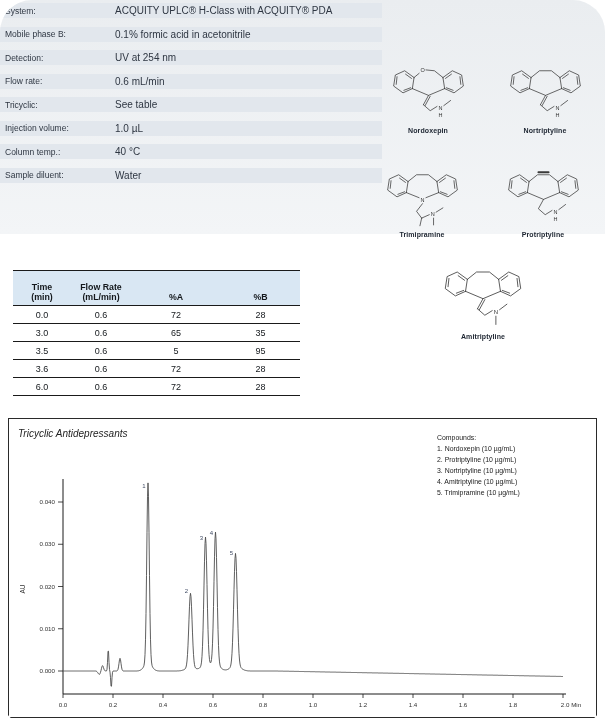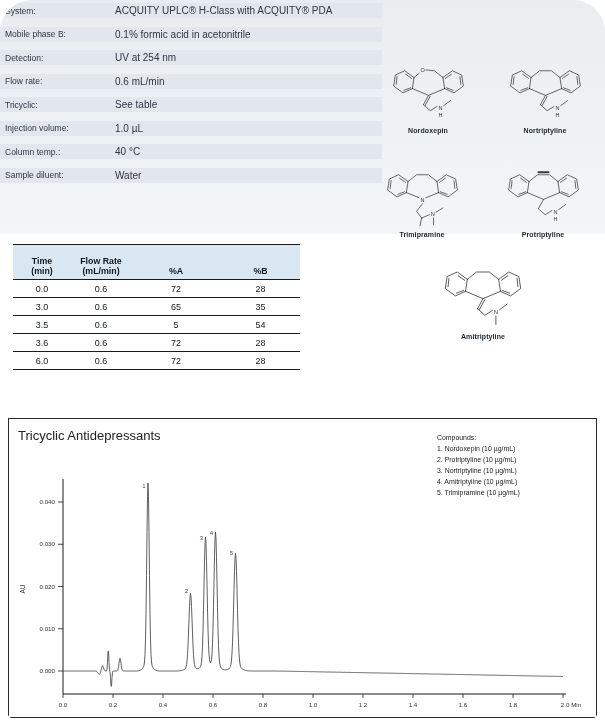--- a/index.html
+++ b/index.html
@@ -14,28 +14,28 @@
             background:#e2e7ed;padding-left:5px;}
   .cond-label{width:110px;font-size:8.5px;color:#2e3642;flex-shrink:0;}
   .cond-value{font-size:10px;color:#2e3642;white-space:nowrap;}
   
   .structure{position:absolute;width:110px;text-align:center;}
   .structure svg{display:block;margin:0 auto;}
   .structure-name{font-size:7px;font-weight:bold;color:#1c2430;margin-top:1px;letter-spacing:0.1px;}
   .struct-stroke{stroke:#3a3a3a;stroke-width:0.9;fill:none;stroke-linejoin:round;stroke-linecap:round;}
   .struct-atom{font-size:6.5px;fill:#333;text-anchor:middle;font-family:"Liberation Sans",sans-serif;}
   
-  #gradient-table{position:absolute;left:13px;top:244px;width:287px;border-collapse:collapse;table-layout:fixed;}
+  #gradient-table{position:absolute;left:13px;top:270px;width:287px;border-collapse:collapse;table-layout:fixed;}
   #gradient-table th{background:#d9e7f3;border-top:1.4px solid #1a1a1a;border-bottom:1px solid #1a1a1a;
        height:31px;vertical-align:bottom;padding:0 0 3px 0;font-size:8.8px;text-align:center;color:#14181c;}
   #gradient-table td{border-bottom:1px solid #1a1a1a;height:17px;font-size:9px;text-align:center;
        padding:0;color:#14181c;}
   
   #chrom{position:absolute;left:8px;top:418px;width:587px;height:298px;border:1px solid #2a2a2a;background:#fff;}
-  #chrom-title{position:absolute;left:9px;top:9px;font-size:13px;color:#222;}
+  #chrom-title{position:absolute;left:9px;top:9px;font-style:italic;font-size:10px;color:#222;}
   #legend{position:absolute;left:428px;top:13px;font-size:6.9px;color:#1a1a1a;line-height:11px;}
   #plot{position:absolute;left:0;top:0;}
   .tick-label{font-size:6.2px;fill:#333;font-family:"Liberation Sans",sans-serif;}
   .peak-label{font-size:6px;fill:#3f4a63;font-family:"Liberation Sans",sans-serif;}
   .axis-label{font-size:6.5px;fill:#333;font-family:"Liberation Sans",sans-serif;}
 </style>
 </head>
 <body>
 
 <div id="page">
@@ -209,21 +209,21 @@
         <tr>
           <td>3.0</td>
           <td>0.6</td>
           <td>65</td>
           <td>35</td>
         </tr>
         <tr>
           <td>3.5</td>
           <td>0.6</td>
           <td>5</td>
-          <td>54</td>
+          <td>95</td>
         </tr>
         <tr>
           <td>3.6</td>
           <td>0.6</td>
           <td>72</td>
           <td>28</td>
         </tr>
         <tr>
           <td>6.0</td>
           <td>0.6</td>

